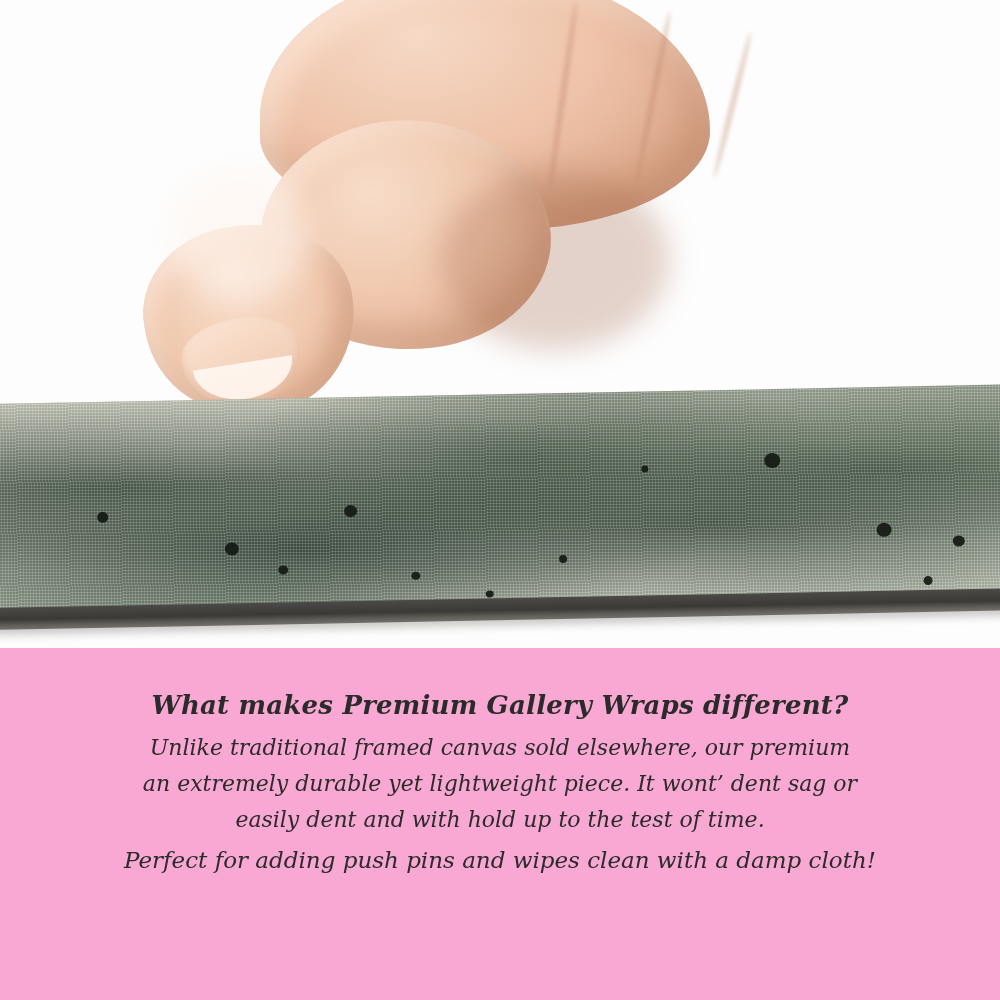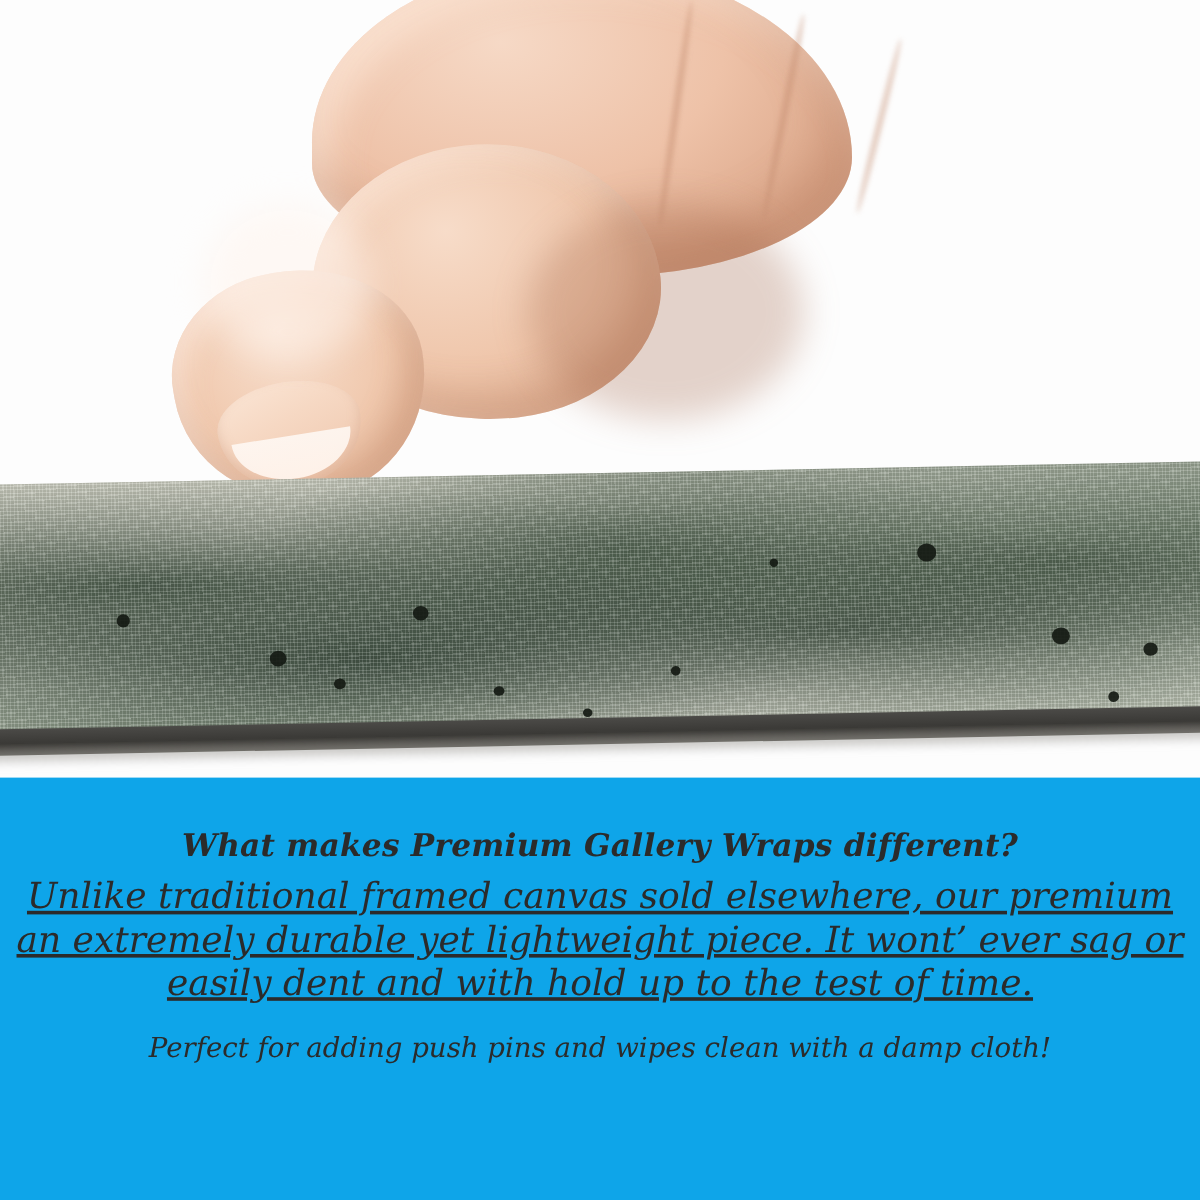--- a/index.html
+++ b/index.html
@@ -7,21 +7,21 @@
     padding: 0;
     background: #ffffff;
   }
   body {
     font-family: "DejaVu Sans", sans-serif;
   }
   .page {
     position: relative;
     width: 1000px;
     height: 1000px;
-    background: #0ea5e9;
+    background: #f9a8d4;
     overflow: hidden;
   }
 
   
   .photo {
     position: absolute;
     left: 0;
     top: 0;
     width: 1000px;
     height: 648px;
@@ -184,29 +184,28 @@
     font-family: "DejaVu Serif", serif;
     font-style: italic;
   }
   .caption-heading {
     font-size: 26px;
     font-weight: 700;
     letter-spacing: 0.2px;
     margin-bottom: 10px;
   }
   .caption-line {
-    font-size: 30px;
+    font-size: 22px;
     line-height: 36px;
     font-weight: 400;
-    text-decoration: underline;
   }
   .caption-final {
     font-size: 23px;
     line-height: 36px;
-    margin-top: 18px;
+    margin-top: 4px;
   }
 </style>
 </head>
 <body>
 
 <div class="page">
 
   <div class="photo">
 
     <div class="hand">
@@ -237,18 +236,18 @@
       <div class="speck" style="left:930px; top:190px; width:9px; height:9px;"></div>
       <div class="speck" style="left:492px; top:196px; width:8px; height:7px;"></div>
     </div>
     <div class="strip-edge"></div>
     <div class="strip-shadow"></div>
   </div>
 
   <div class="caption">
     <div class="caption-heading">What makes Premium Gallery Wraps different?</div>
     <div class="caption-line">Unlike traditional framed canvas sold elsewhere, our premium</div>
-    <div class="caption-line">an extremely durable yet lightweight piece. It wont’ ever sag or</div>
+    <div class="caption-line">an extremely durable yet lightweight piece. It wont’ dent sag or</div>
     <div class="caption-line">easily dent and with hold up to the test of time.</div>
     <div class="caption-final">Perfect for adding push pins and wipes clean with a damp cloth!</div>
   </div>
 
 </div>
 
 </body></html>

